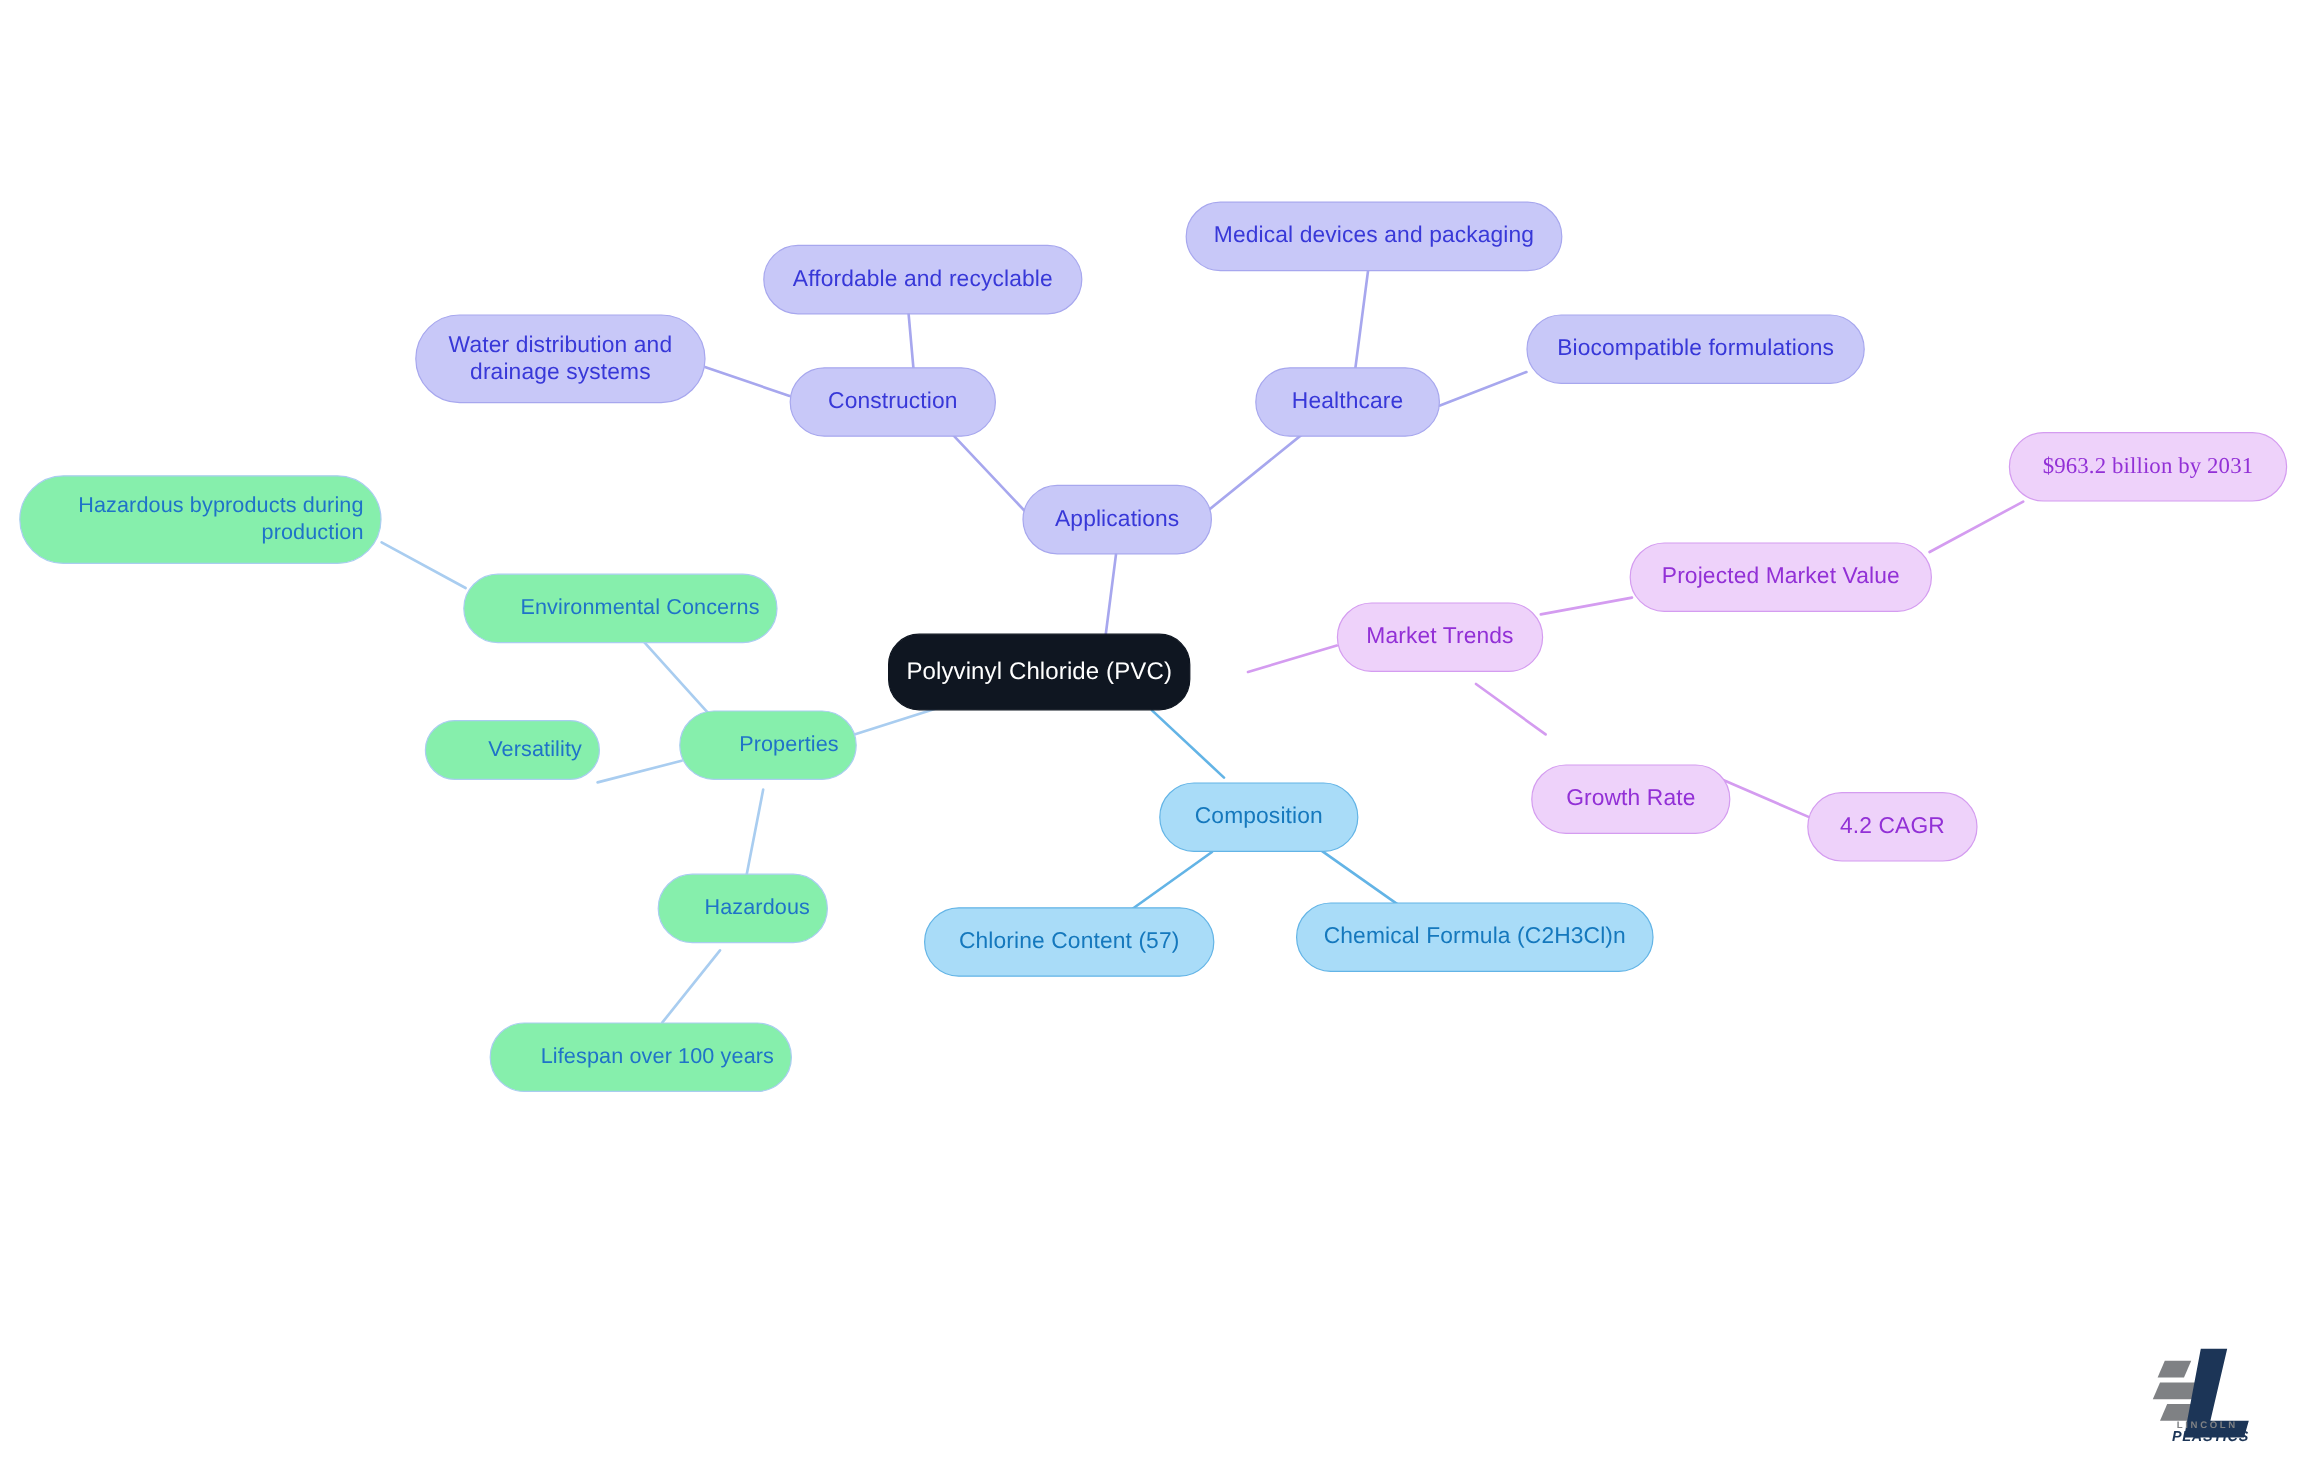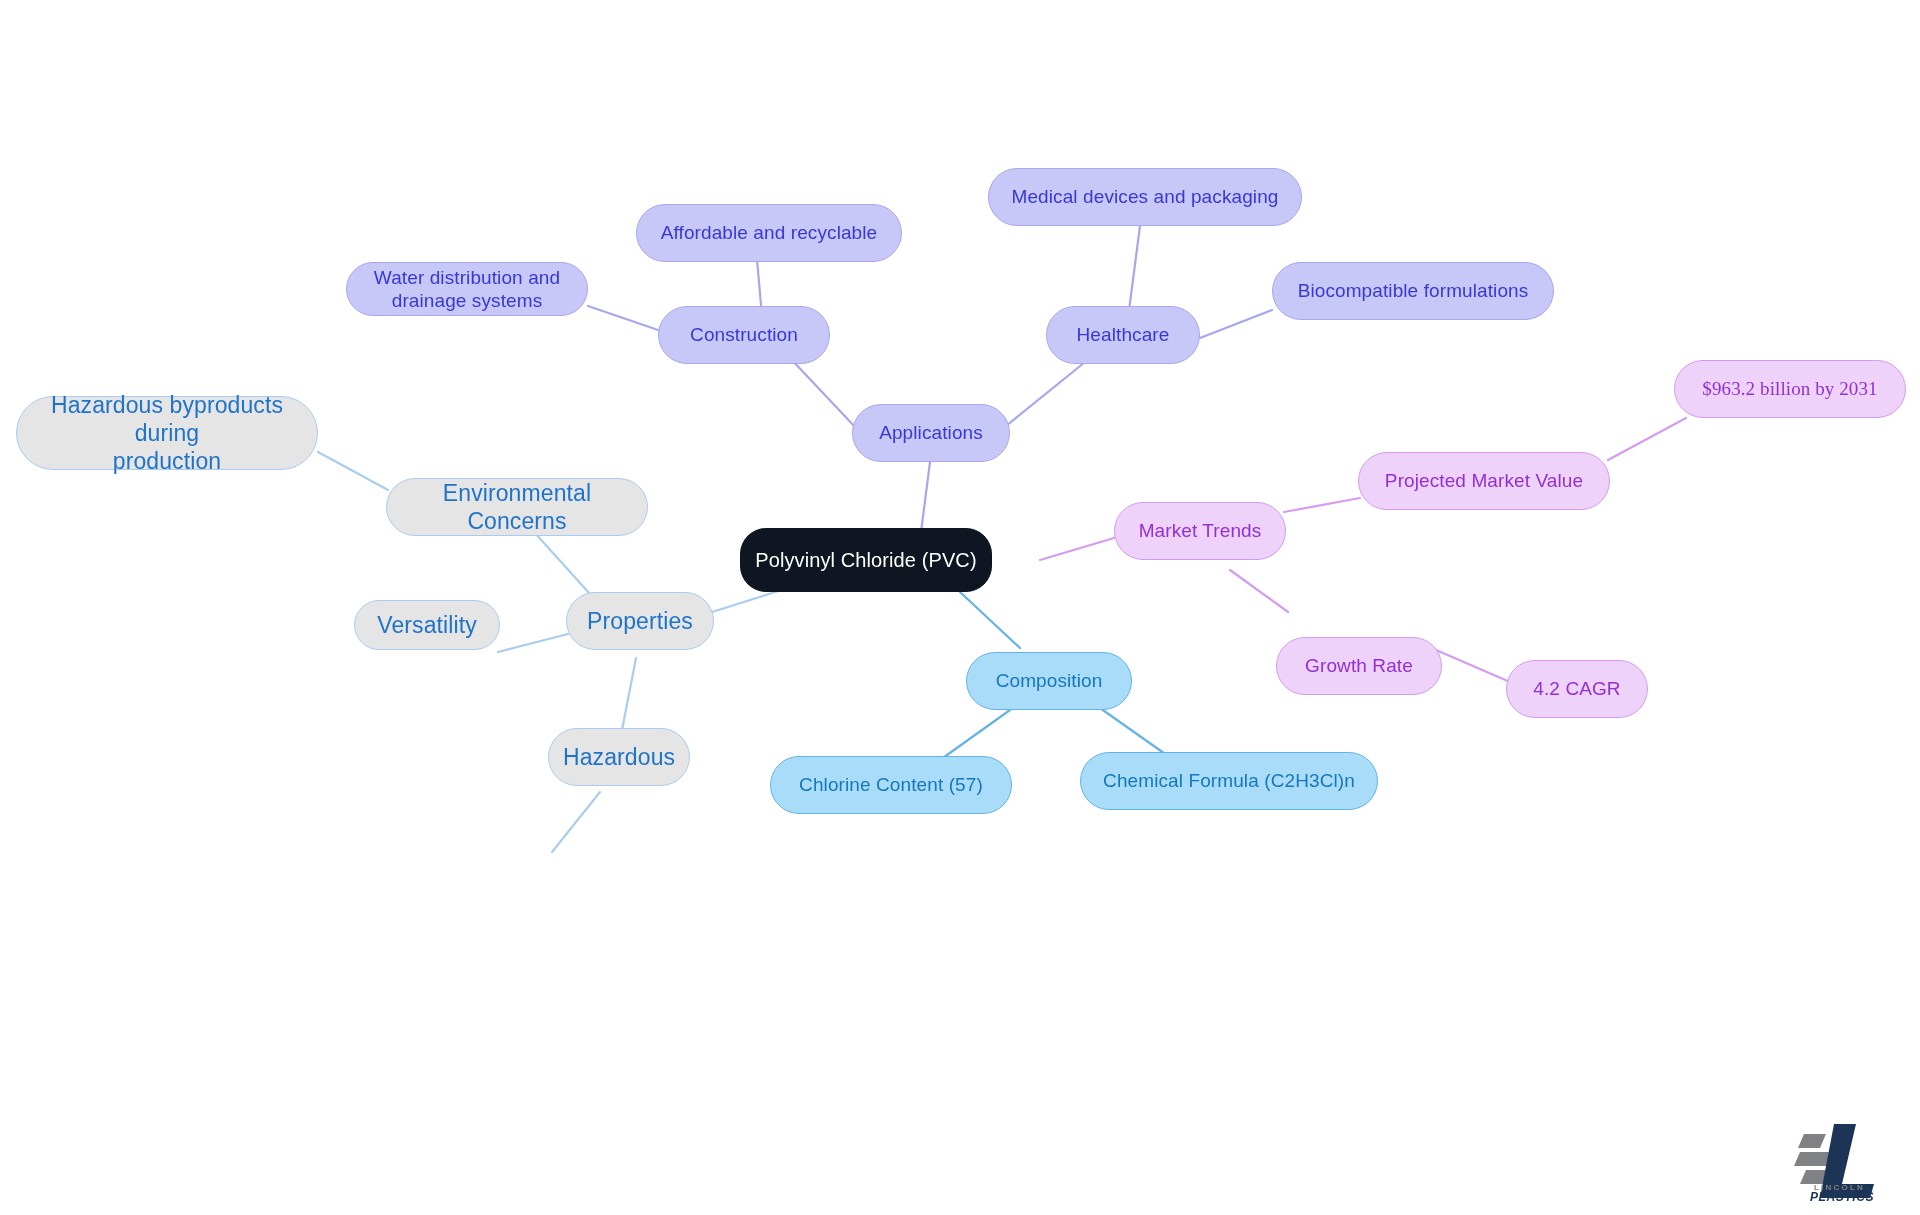--- a/index.html
+++ b/index.html
@@ -49,24 +49,25 @@
     font-size: 20px;
     border-radius: 26px;
   }
   .node.lvl-purple {
     background: #c8c8f8;
     border-color: #a7a7ee;
     color: #3838d8;
     font-size: 19px;
   }
   .node.lvl-blue-pale {
-    background: #e5e5e5;
+    background: #86efac;
     border-color: #a9cdf0;
     color: #1f73c8;
-    font-size: 23px;
+    font-size: 18px;
+    text-align: right;
   }
   .node.lvl-blue-strong {
     background: #a9dcf8;
     border-color: #63b4e6;
     color: #1578bd;
     font-size: 19px;
   }
   .node.lvl-pink {
     background: #eed2fa;
     border-color: #d49cf0;
@@ -146,21 +147,21 @@
   </div>
 
   <div class="node lvl-purple" style="left:658px; top:306px; width:172px; height:58px;">
     <span class="node-label">Construction</span>
   </div>
 
   <div class="node lvl-purple" style="left:636px; top:168px; width:266px; height:58px;margin-top:36px;">
     <span class="node-label">Affordable and recyclable</span>
   </div>
 
-  <div class="node lvl-purple" style="left:346px; top:262px; width:242px; height:54px;">
+  <div class="node lvl-purple" style="left:346px; top:262px; width:242px; height:74px;">
     <span class="node-label">Water distribution and
 drainage systems</span>
   </div>
 
   <div class="node lvl-purple" style="left:1046px; top:306px; width:154px; height:58px;">
     <span class="node-label">Healthcare</span>
   </div>
 
   <div class="node lvl-purple" style="left:988px; top:168px; width:314px; height:58px;">
     <span class="node-label">Medical devices and packaging</span>
@@ -207,20 +208,23 @@
   </div>
 
   <div class="node lvl-blue-pale" style="left:354px; top:600px; width:146px; height:50px;">
     <span class="node-label">Versatility</span>
   </div>
 
   <div class="node lvl-blue-pale" style="left:548px; top:728px; width:142px; height:58px;">
     <span class="node-label">Hazardous</span>
   </div>
 
+  <div class="node lvl-blue-pale" style="left:408px; top:852px; width:252px; height:58px;">
+    <span class="node-label">Lifespan over 100 years</span>
+  </div>
 
   <div class="node lvl-blue-pale" style="left:386px; top:478px; width:262px; height:58px;">
     <span class="node-label">Environmental Concerns</span>
   </div>
 
   <div class="node lvl-blue-pale" style="left:16px; top:396px; width:302px; height:74px;">
     <span class="node-label">Hazardous byproducts during
 production</span>
   </div>
 

